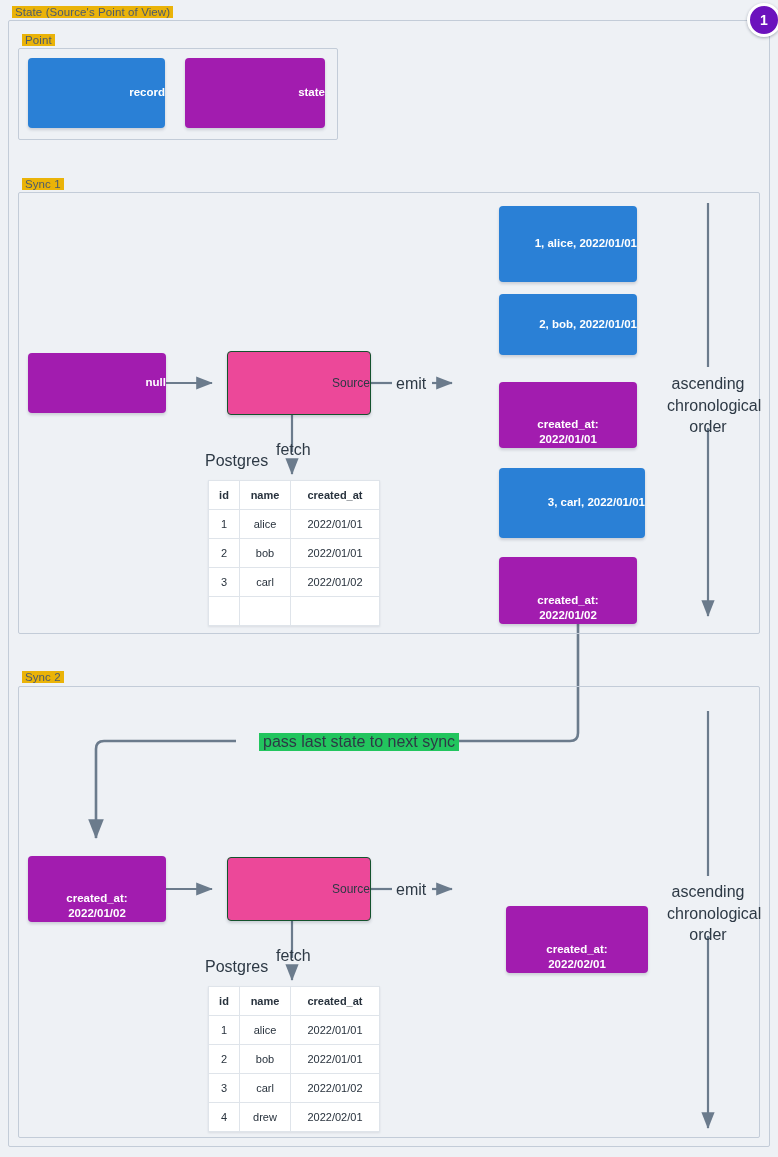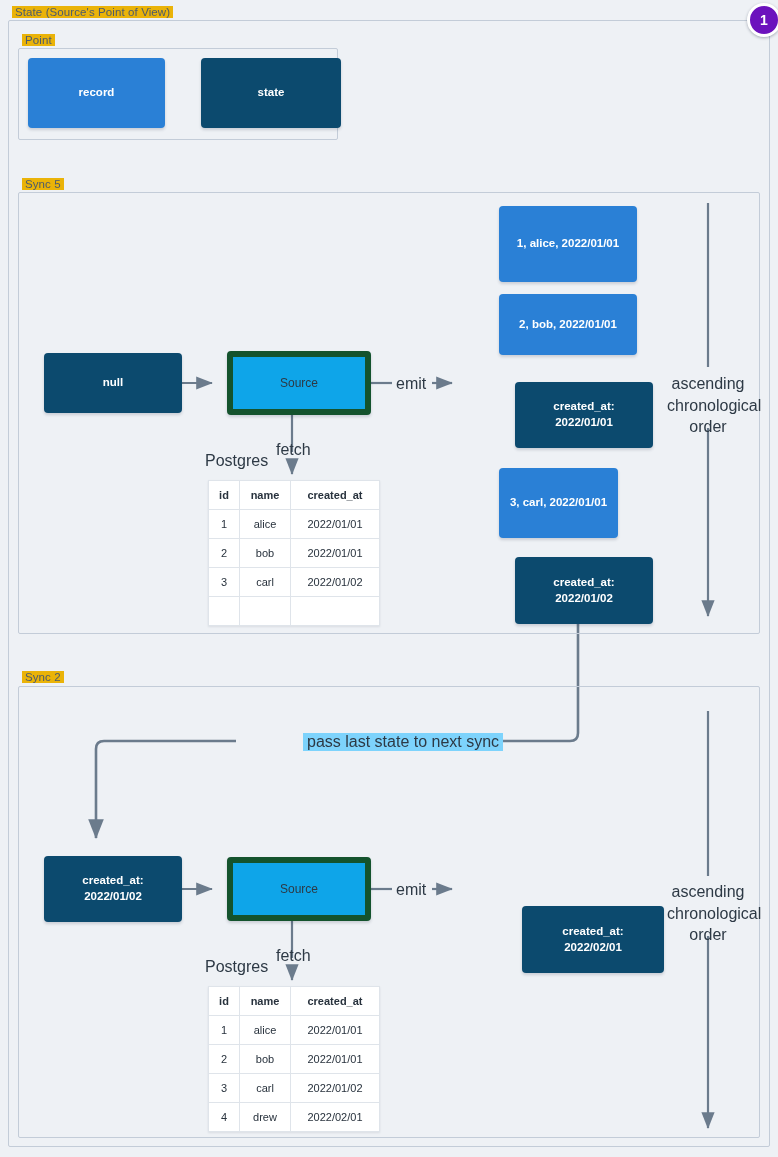--- a/index.html
+++ b/index.html
@@ -32,42 +32,41 @@
     white-space: nowrap;
     background: #eab308;
     padding: 0 3px;
   }
 
   
   .node {
     position: absolute;
     display: flex;
     align-items: center;
-    justify-content: center;
+    justify-content: flex-end;
     text-align: center;
     border-radius: 4px;
     font-size: 11.5px;
     line-height: 1.35;
     box-shadow: 0 2px 3px rgba(40,50,70,.18);
   }
   .node.record {
     background: #2a80d6;
     color: #ffffff;
     font-weight: bold;
   }
   .node.state {
-    background: #0c4a6e;
+    background: #a21caf;
     color: #ffffff;
     font-weight: bold;
-    margin-left: 16px;
   }
   .node.proc {
-    background: #0ea5e9;
+    background: #ec4899;
     color: #2d3945;
-    border: 6px solid #14532d;
+    border: 1px solid #14532d;
     font-weight: normal;
     font-size: 12px;
   }
 
   
   .db-table {
     position: absolute;
     border-collapse: collapse;
     background: #ffffff;
     font-size: 11px;
@@ -158,21 +157,21 @@
   <div class="group-label" style="left:22px; top:34px;">Point</div>
 
   <div class="node record" style="left:28px; top:58px; width:137px; height:70px;">
     <span>record</span>
   </div>
   <div class="node state" style="left:185px; top:58px; width:140px; height:70px;">
     <span>state</span>
   </div>
 
   <div class="group" style="left:18px; top:192px; width:742px; height:442px;"></div>
-  <div class="group-label" style="left:22px; top:178px;">Sync 5</div>
+  <div class="group-label" style="left:22px; top:178px;">Sync 1</div>
 
   <div class="node state" style="left:28px; top:353px; width:138px; height:60px;">
     <span>null</span>
   </div>
 
   <div class="node proc" style="left:227px; top:351px; width:144px; height:64px;">
     <span>Source</span>
   </div>
 
   <div class="flabel" style="left:276px; top:441px;">fetch</div>
@@ -214,34 +213,34 @@
   <div class="node record" style="left:499px; top:206px; width:138px; height:76px;">
     <span>1, alice, 2022/01/01</span>
   </div>
   <div class="node record" style="left:499px; top:294px; width:138px; height:61px;">
     <span>2, bob, 2022/01/01</span>
   </div>
   <div class="node state" style="left:499px; top:382px; width:138px; height:66px; flex-direction:column;">
     <span>created_at:</span>
     <span>2022/01/01</span>
   </div>
-  <div class="node record" style="left:499px; top:468px; width:119px; height:70px;">
+  <div class="node record" style="left:499px; top:468px; width:146px; height:70px;">
     <span>3, carl, 2022/01/01</span>
   </div>
   <div class="node state" style="left:499px; top:557px; width:138px; height:67px; flex-direction:column;">
     <span>created_at:</span>
     <span>2022/01/02</span>
   </div>
 
   <div class="flabel multi" style="left:667px; top:373px; width:82px;">ascending chronological order</div>
 
   <div class="group" style="left:18px; top:686px; width:742px; height:452px;"></div>
   <div class="group-label" style="left:22px; top:671px;">Sync 2</div>
 
-  <div class="flabel" style="left:259px; top:733px; background:#7dd3fc; padding:0 4px;margin-left:44px;">pass last state to next sync</div>
+  <div class="flabel" style="left:259px; top:733px; background:#22c55e; padding:0 4px;">pass last state to next sync</div>
 
   <div class="node state" style="left:28px; top:856px; width:138px; height:66px; flex-direction:column;">
     <span>created_at:</span>
     <span>2022/01/02</span>
   </div>
 
   <div class="node proc" style="left:227px; top:857px; width:144px; height:64px;">
     <span>Source</span>
   </div>
 

